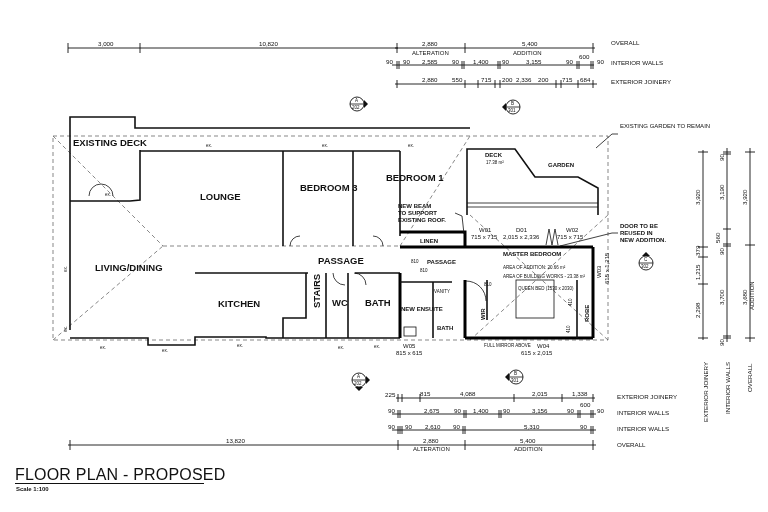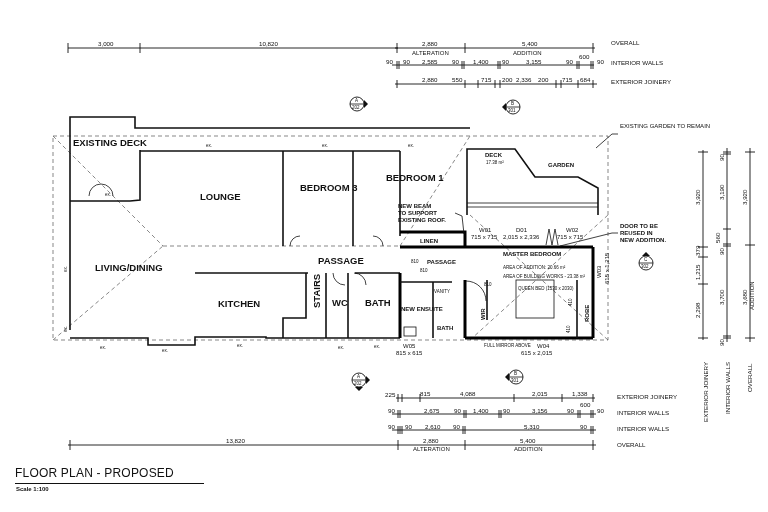--- a/index.html
+++ b/index.html
@@ -9,21 +9,21 @@
   .room{font-size:9.5px;font-weight:bold;}
   .sm{font-size:6px;}
   .xs{font-size:4.5px;}
   .dim{font-size:6.2px;}
   .lbl{font-size:6.2px;}
   .wall{stroke:#111;fill:none;stroke-width:1.6;}
   .thick{stroke:#000;fill:none;stroke-width:3;}
   .dash{stroke:#555;fill:none;stroke-width:0.7;stroke-dasharray:4 3;}
   .thin{stroke:#111;fill:none;stroke-width:0.8;}
   .dl{stroke:#111;stroke-width:0.9;fill:none;}
-  .title-text{position:absolute;left:15px;top:466px;font-size:12px;font-weight:normal;letter-spacing:0.2px;}
+  .title-text{position:absolute;left:15px;top:466px;font-size:16px;font-weight:normal;letter-spacing:0.2px;}
   .title-line{position:absolute;left:15px;top:483px;width:189px;height:1px;background:#111;}
   .scale-text{position:absolute;left:16px;top:486px;font-size:6px;font-weight:bold;}
 </style>
 </head>
 <body>
 
 <svg width="768" height="512" viewBox="0 0 768 512">
 
   <g>
     <line class="dl" x1="68" y1="48" x2="398" y2="48"></line>

